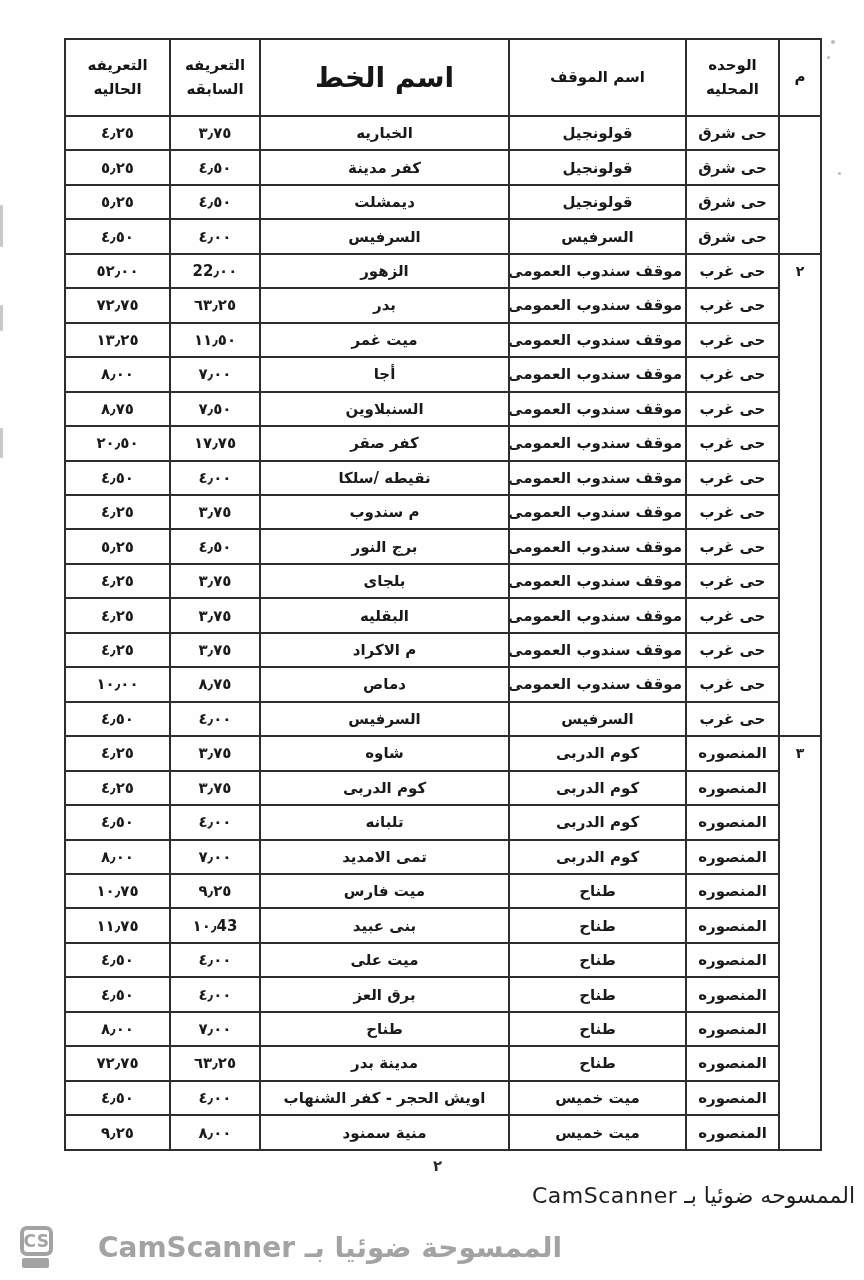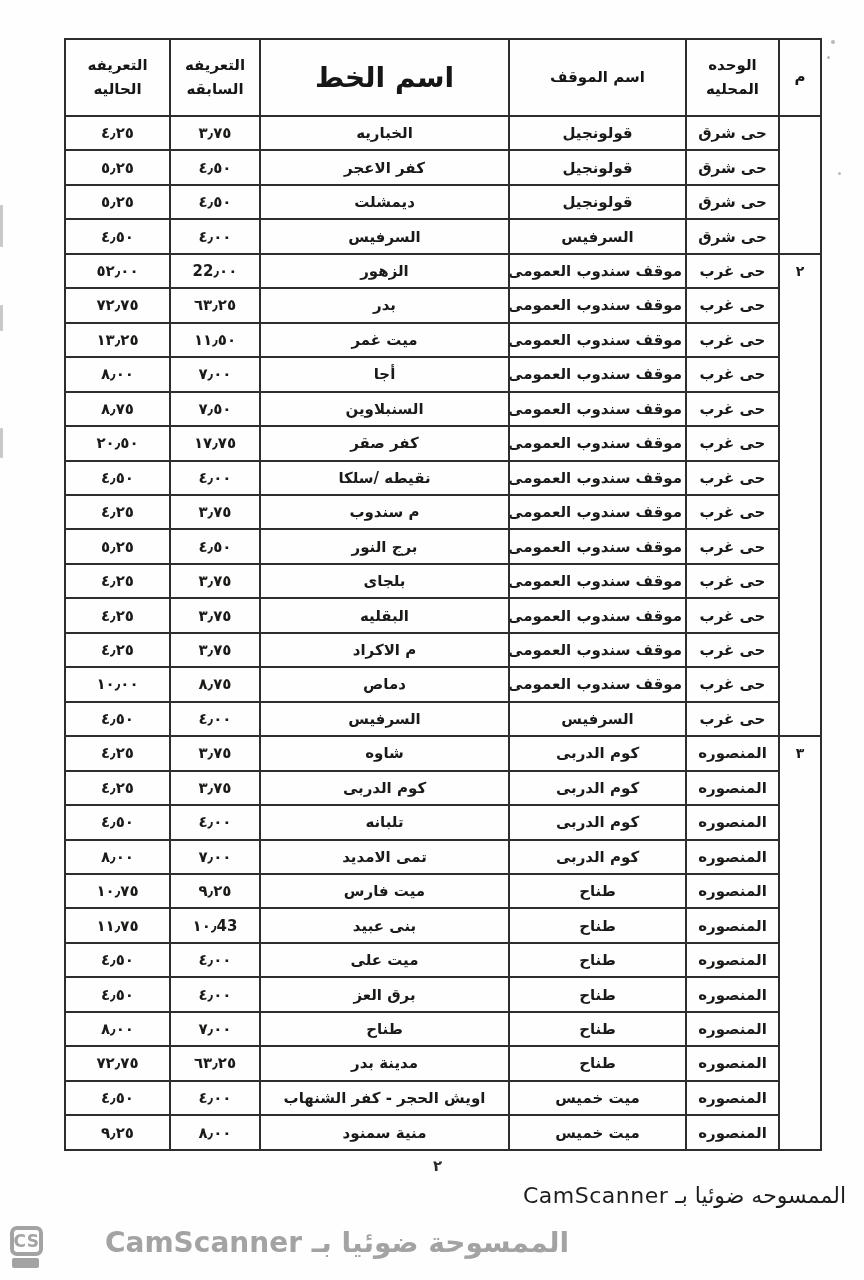--- a/index.html
+++ b/index.html
@@ -60,35 +60,35 @@
   .page-number {
     position: absolute;
     left: 433px;
     top: 1157px;
     font-size: 15px;
     font-weight: 700;
     color: #2a2a2a;
   }
   .scanned-note {
     position: absolute;
-    right: 18px;
+    right: 9px;
     top: 1183px;
     direction: rtl;
     font-size: 22px;
     font-weight: 500;
     color: #1d1d1d;
     letter-spacing: 0.5px;
   }
   .watermark {
     position: absolute;
-    left: 10px;
+    left: 20px;
     top: 1226px;
     display: flex;
-    align-items: flex-start;
-    gap: 27px;
+    align-items: center;
+    gap: 10px;
     direction: ltr;
   }
   .cs-logo-wrap { display: flex; flex-direction: column; align-items: flex-start; }
   .cs-logo-box {
     width: 33px;
     height: 30px;
     border: 4px solid #a3a3a3;
     border-radius: 7px;
     display: flex;
     align-items: center;
@@ -156,21 +156,21 @@
           <td rowspan="4" class="idx"></td>
           <td>حى شرق</td>
           <td>قولونجيل</td>
           <td>الخباريه</td>
           <td class="num">٣٫٧٥</td>
           <td class="num">٤٫٢٥</td>
         </tr>
         <tr>
           <td>حى شرق</td>
           <td>قولونجيل</td>
-          <td>كفر الاعجر</td>
+          <td>كفر مدينة</td>
           <td class="num">٤٫٥٠</td>
           <td class="num">٥٫٢٥</td>
         </tr>
         <tr>
           <td>حى شرق</td>
           <td>قولونجيل</td>
           <td>ديمشلت</td>
           <td class="num">٤٫٥٠</td>
           <td class="num">٥٫٢٥</td>
         </tr>

